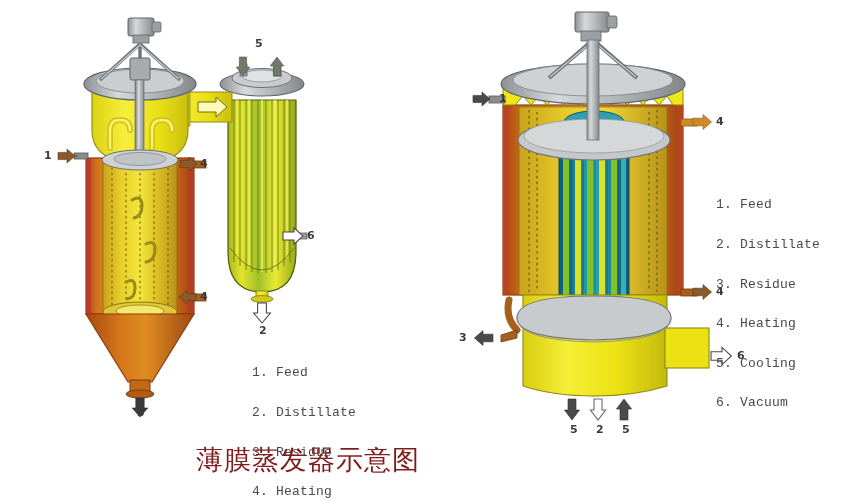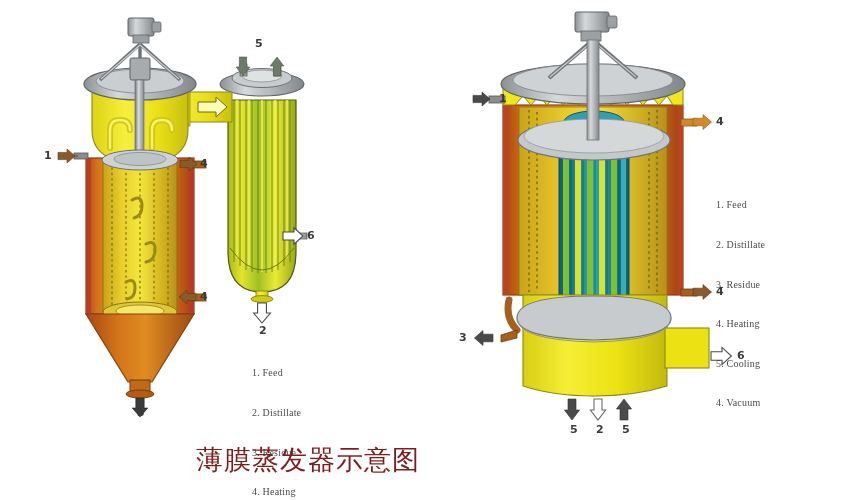--- a/index.html
+++ b/index.html
@@ -10,22 +10,22 @@
   .p-left{left:0;}
   .p-right{left:421px;}
 
   .caption{position:absolute;bottom:22px;left:0;width:100%;
            text-align:right;font-size:27px;color:#7f1d1d;
            letter-spacing:1px;font-family:"DejaVu Sans",sans-serif;}
 
   .lbl{position:absolute;font-size:11px;font-weight:bold;color:#3a3a3a;
        font-family:"DejaVu Sans",sans-serif;line-height:1;}
 
-  .legend{position:absolute;font-size:10px;color:#4a4a4a;
-          line-height:13.2px;font-family:Liberation Serif, serif;
+  .legend{position:absolute;font-size:13px;color:#4a4a4a;
+          line-height:13.2px;font-family:Liberation Mono, monospace;
           white-space:pre;}
   .legend div{letter-spacing:.2px;}
 
   svg{position:absolute;left:0;top:0;overflow:visible;}
 </style>
 </head>
 <body>
 
 <div class="stage">
 
@@ -400,18 +400,18 @@
     <span class="lbl" style="left:149px; top:424px;">5</span>
     <span class="lbl" style="left:175px; top:424px;">2</span>
     <span class="lbl" style="left:201px; top:424px;">5</span>
 
     <div class="legend" style="left:295px; top:172px;">
       <div>1. Feed</div>
       <div>2. Distillate</div>
       <div>3. Residue</div>
       <div>4. Heating</div>
       <div>5. Cooling</div>
-      <div>4. Vacuum</div>
+      <div>6. Vacuum</div>
     </div>
 
   </div>
 
 </div>
 
 </body></html>

